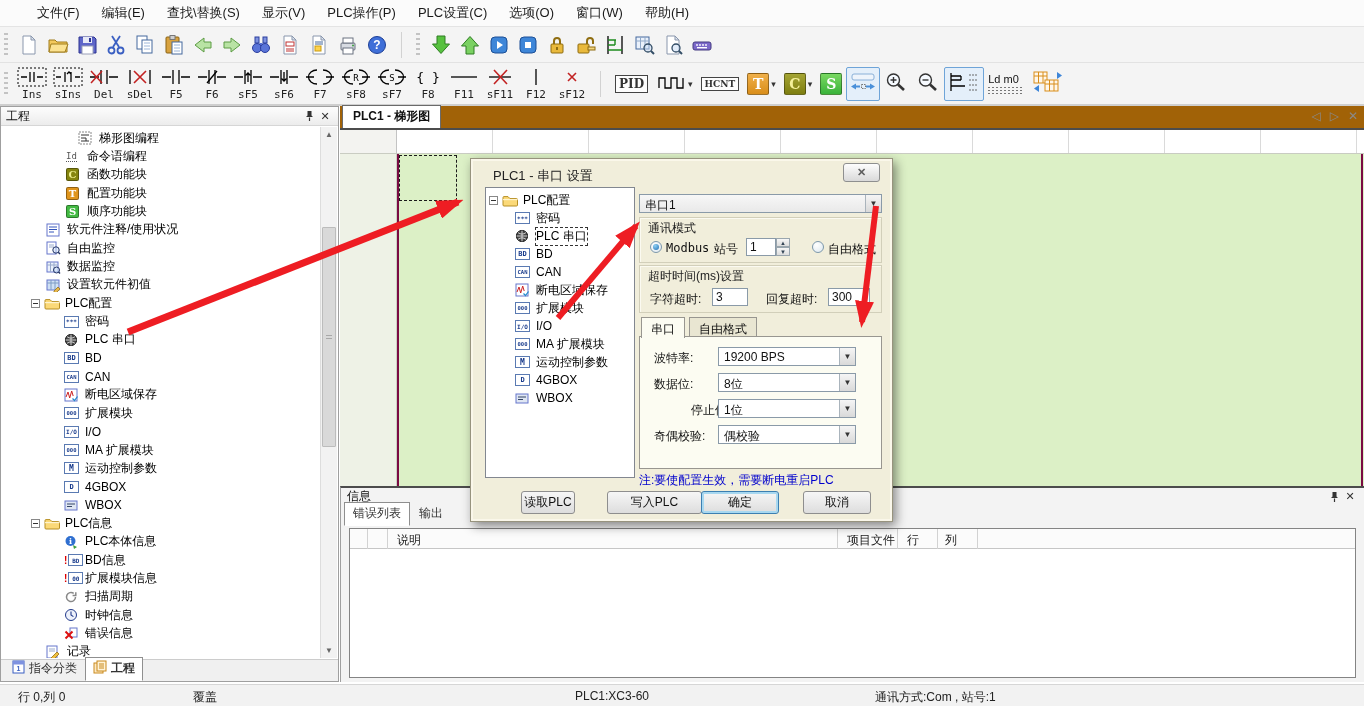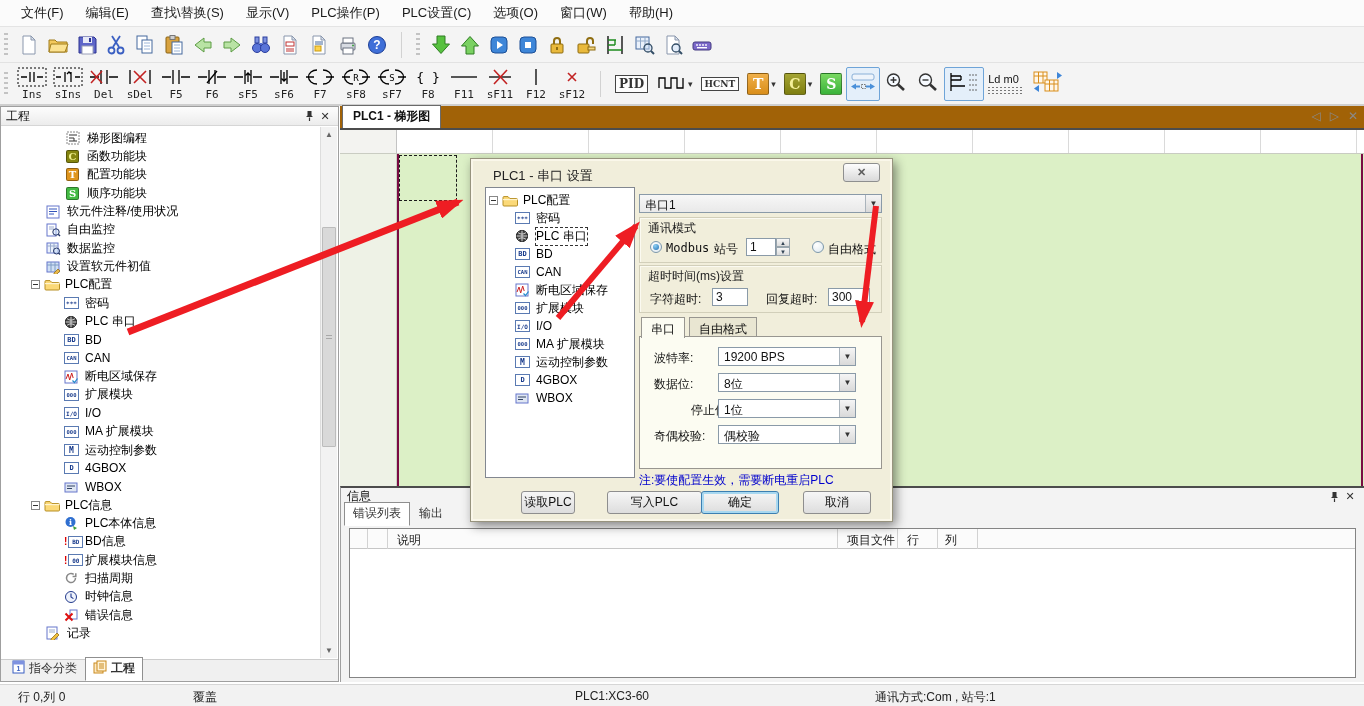--- a/index.html
+++ b/index.html
@@ -1,19 +1,19 @@
 <!DOCTYPE html>
 <html style="--rail: #7a0b43; --note: #0000cc; --dlg: #f1eedb;"><head>
 <meta charset="utf-8">
 <style>
 *{box-sizing:border-box;margin:0;padding:0}
 html,body{width:1364px;height:706px;overflow:hidden}
 body{font-family:"Liberation Sans",sans-serif;font-size:12px;color:#111;background:#fff;position:relative}
 
-#menubar{position:absolute;left:0;top:0;width:1364px;height:27px;background:#fbfbfb;border-bottom:1px solid #e4e4e4;display:flex;align-items:center;padding-left:10px}
+#menubar{position:absolute;left:0;top:0;width:1364px;height:27px;background:#fbfbfb;border-bottom:1px solid #e4e4e4;display:flex;align-items:center;padding-left:26px}
 .menu-item{padding:4px 11px;font-size:13px;color:#1a1a1a;cursor:default}
 
 .toolbar{position:absolute;left:0;width:1364px;background:#f4f4f4;display:flex;align-items:center}
 #toolbar1{top:27px;height:36px;border-bottom:1px solid #e2e2e2}
 #toolbar2{top:63px;height:43px;border-bottom:2px solid #cfcfcf}
 .grip{width:4px;height:24px;margin:0 6px 0 4px;background:repeating-linear-gradient(180deg,#c3c3c3 0 2px,transparent 2px 5px)}
 .tbtn{width:29px;height:29px;display:flex;align-items:center;justify-content:center;border-radius:2px}
 .vsep{width:1px;height:26px;background:#d2d2d2;margin:0 10px}
 .lbtn{min-width:33px;height:39px;display:flex;flex-direction:column;align-items:center;justify-content:flex-start;padding:1px 2px 0;border:1px solid transparent}
 .lbtn .lglyph{height:22px;display:flex;align-items:center;justify-content:center}
@@ -523,28 +523,34 @@
     <span class="sp"></span>
     <span class="picon">
         <svg width="9" height="12" viewBox="0 0 9 12">
           <path d="M2.5 1h4v4.5l1.5 1.5H1l1.5-1.5z" fill="#333"></path>
           <line x1="4.5" y1="7.5" x2="4.5" y2="11" stroke="#333" stroke-width="1.2"></line>
         </svg>
       </span>
     <span class="picon">✕</span>
   </div>
   <div id="maintree">
-      <div class="trow" style="padding-left: 64px;">
+      <div class="trow" style="padding-left: 64px; margin-left: 12px;">
         <span class="ticon">
           <svg width="14" height="14" viewBox="0 0 14 14">
             <rect x="1" y="1" width="12" height="12" fill="#fff" stroke="#888" stroke-dasharray="2 1"></rect>
             <path d="M3 4h8M3 7h5M8 7v3M3 10h8" stroke="#333" fill="none"></path>
           </svg>
         </span>
         <span class="tlabel">梯形图编程</span>
+      </div>
+      <div class="trow" style="padding-left: 64px;">
+        <span class="ticon">
+          <span style="font-family:'DejaVu Sans Mono',monospace;font-size:9px;color:#555;border-bottom:1px dotted #555;line-height:10px">Id</span>
+        </span>
+        <span class="tlabel">命令语编程</span>
       </div>
       <div class="trow" style="padding-left: 64px;">
         <span class="ticon">
           <span class="cube" style="width:13px;height:13px;font-size:10px;background:#85850f;color:#efef8e">C</span>
         </span>
         <span class="tlabel">函数功能块</span>
       </div>
       <div class="trow" style="padding-left: 64px;">
         <span class="ticon">
           <span class="cube" style="width:13px;height:13px;font-size:10px;background:#e0951c">T</span>

